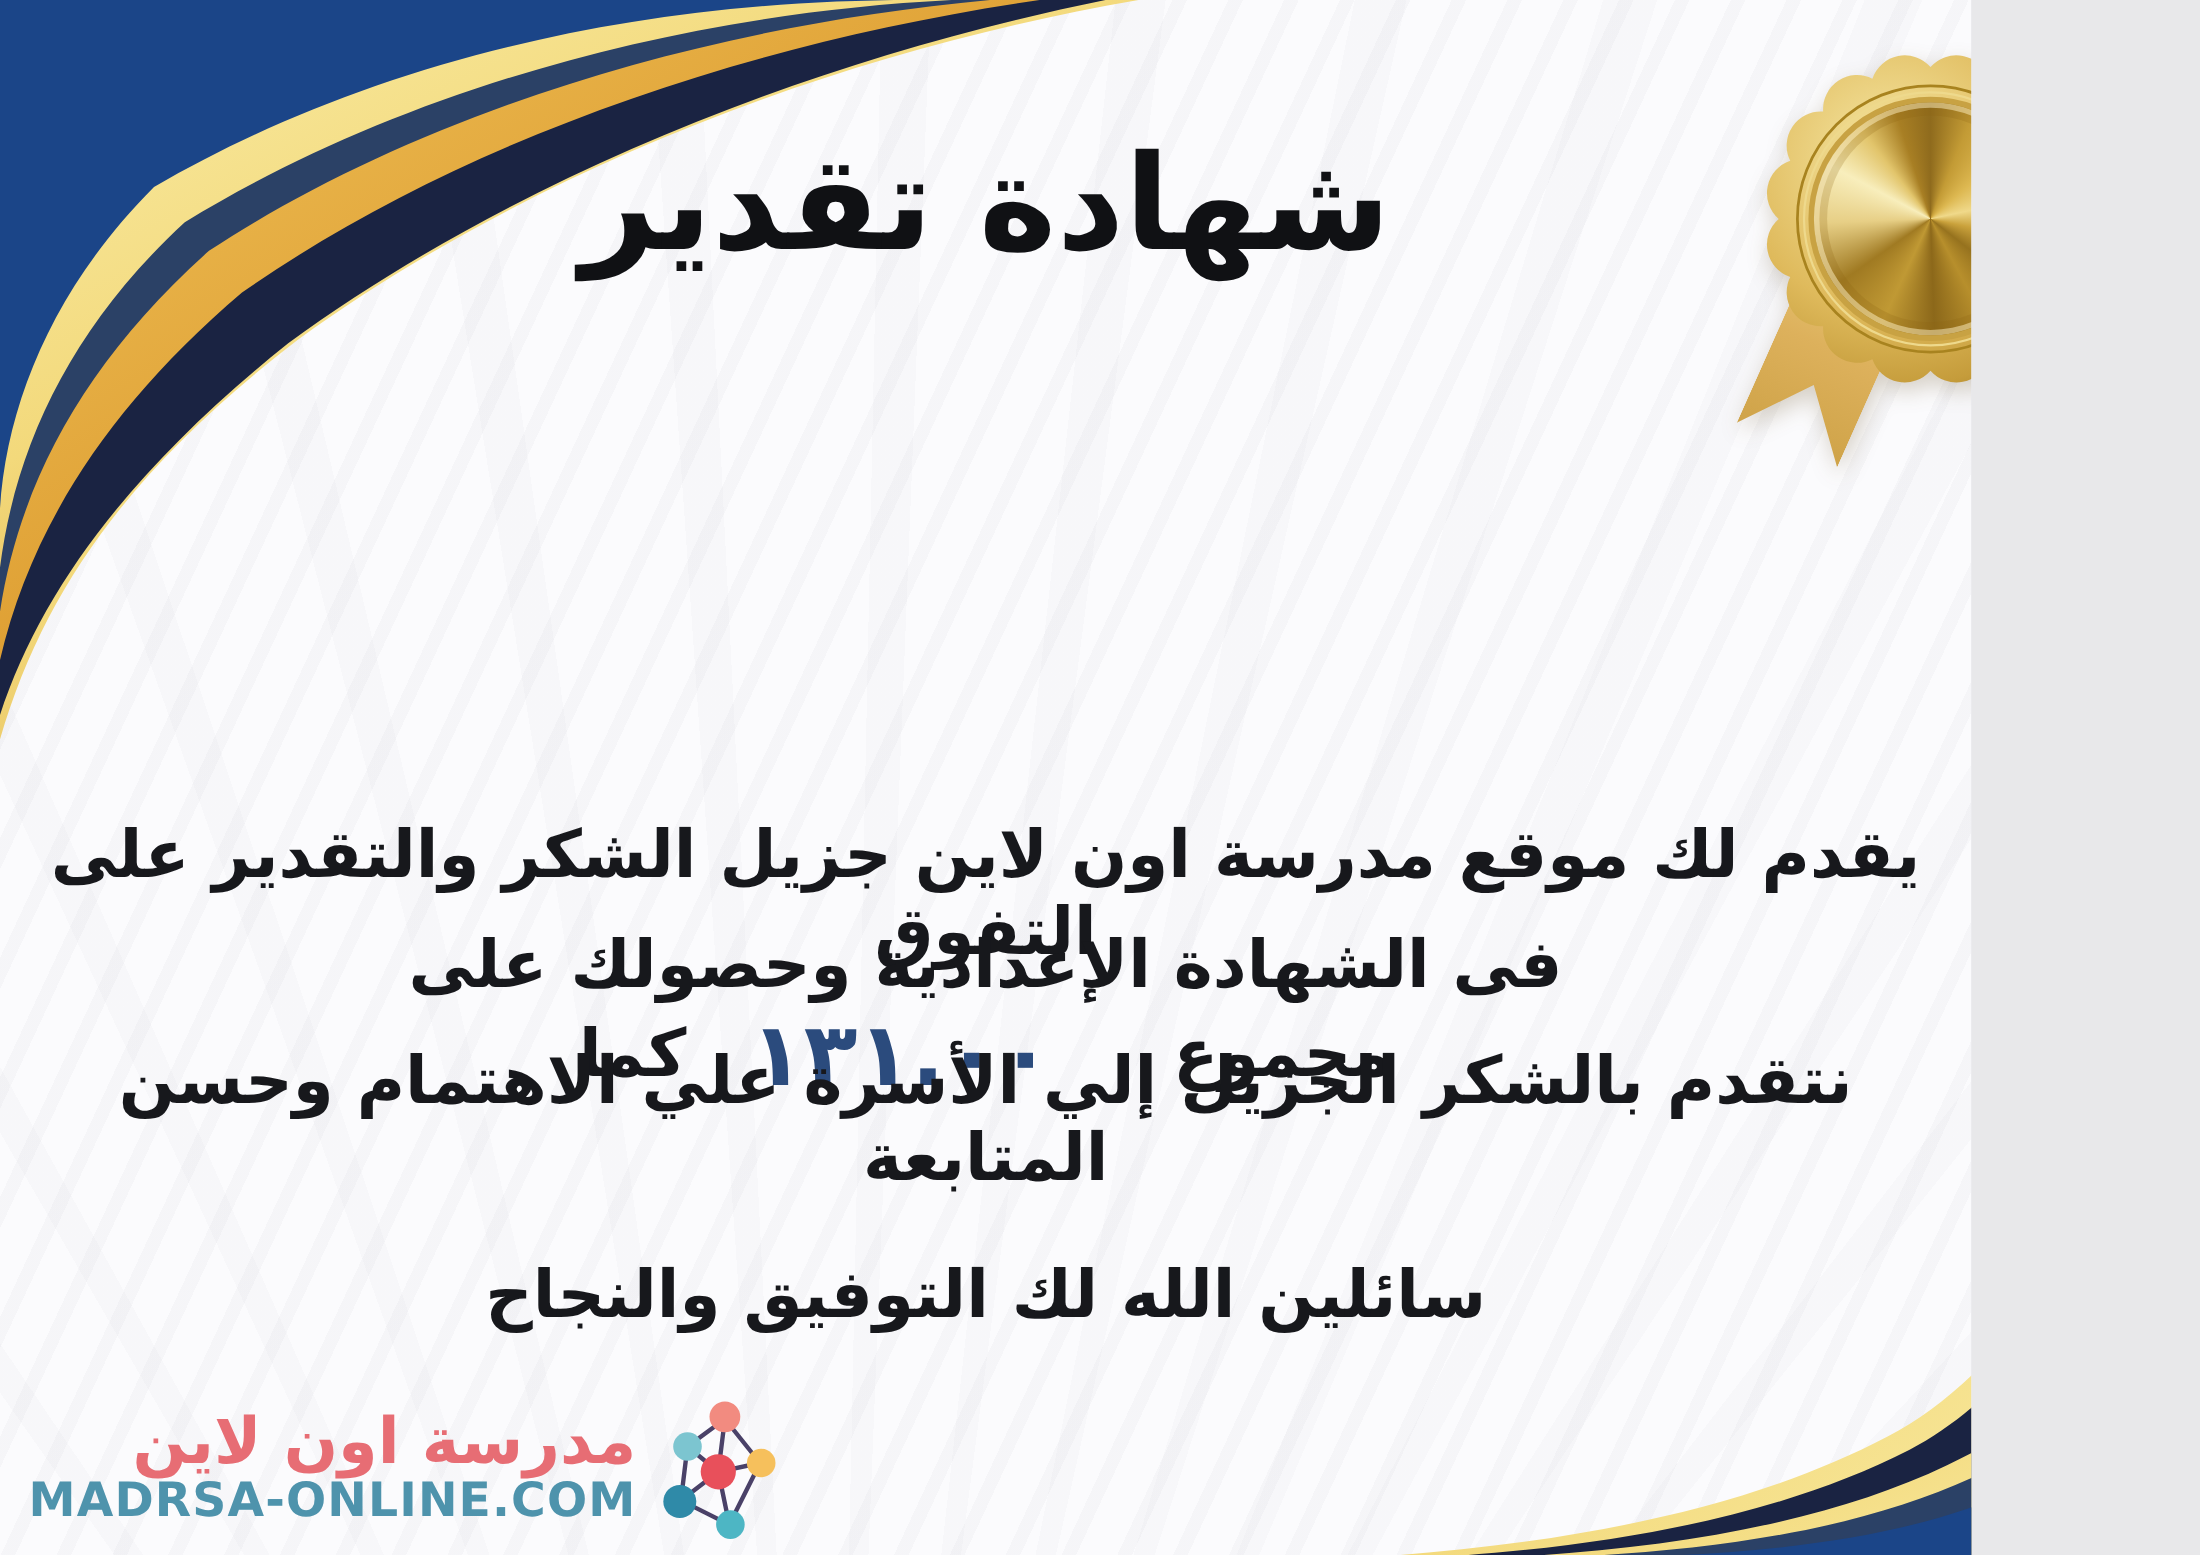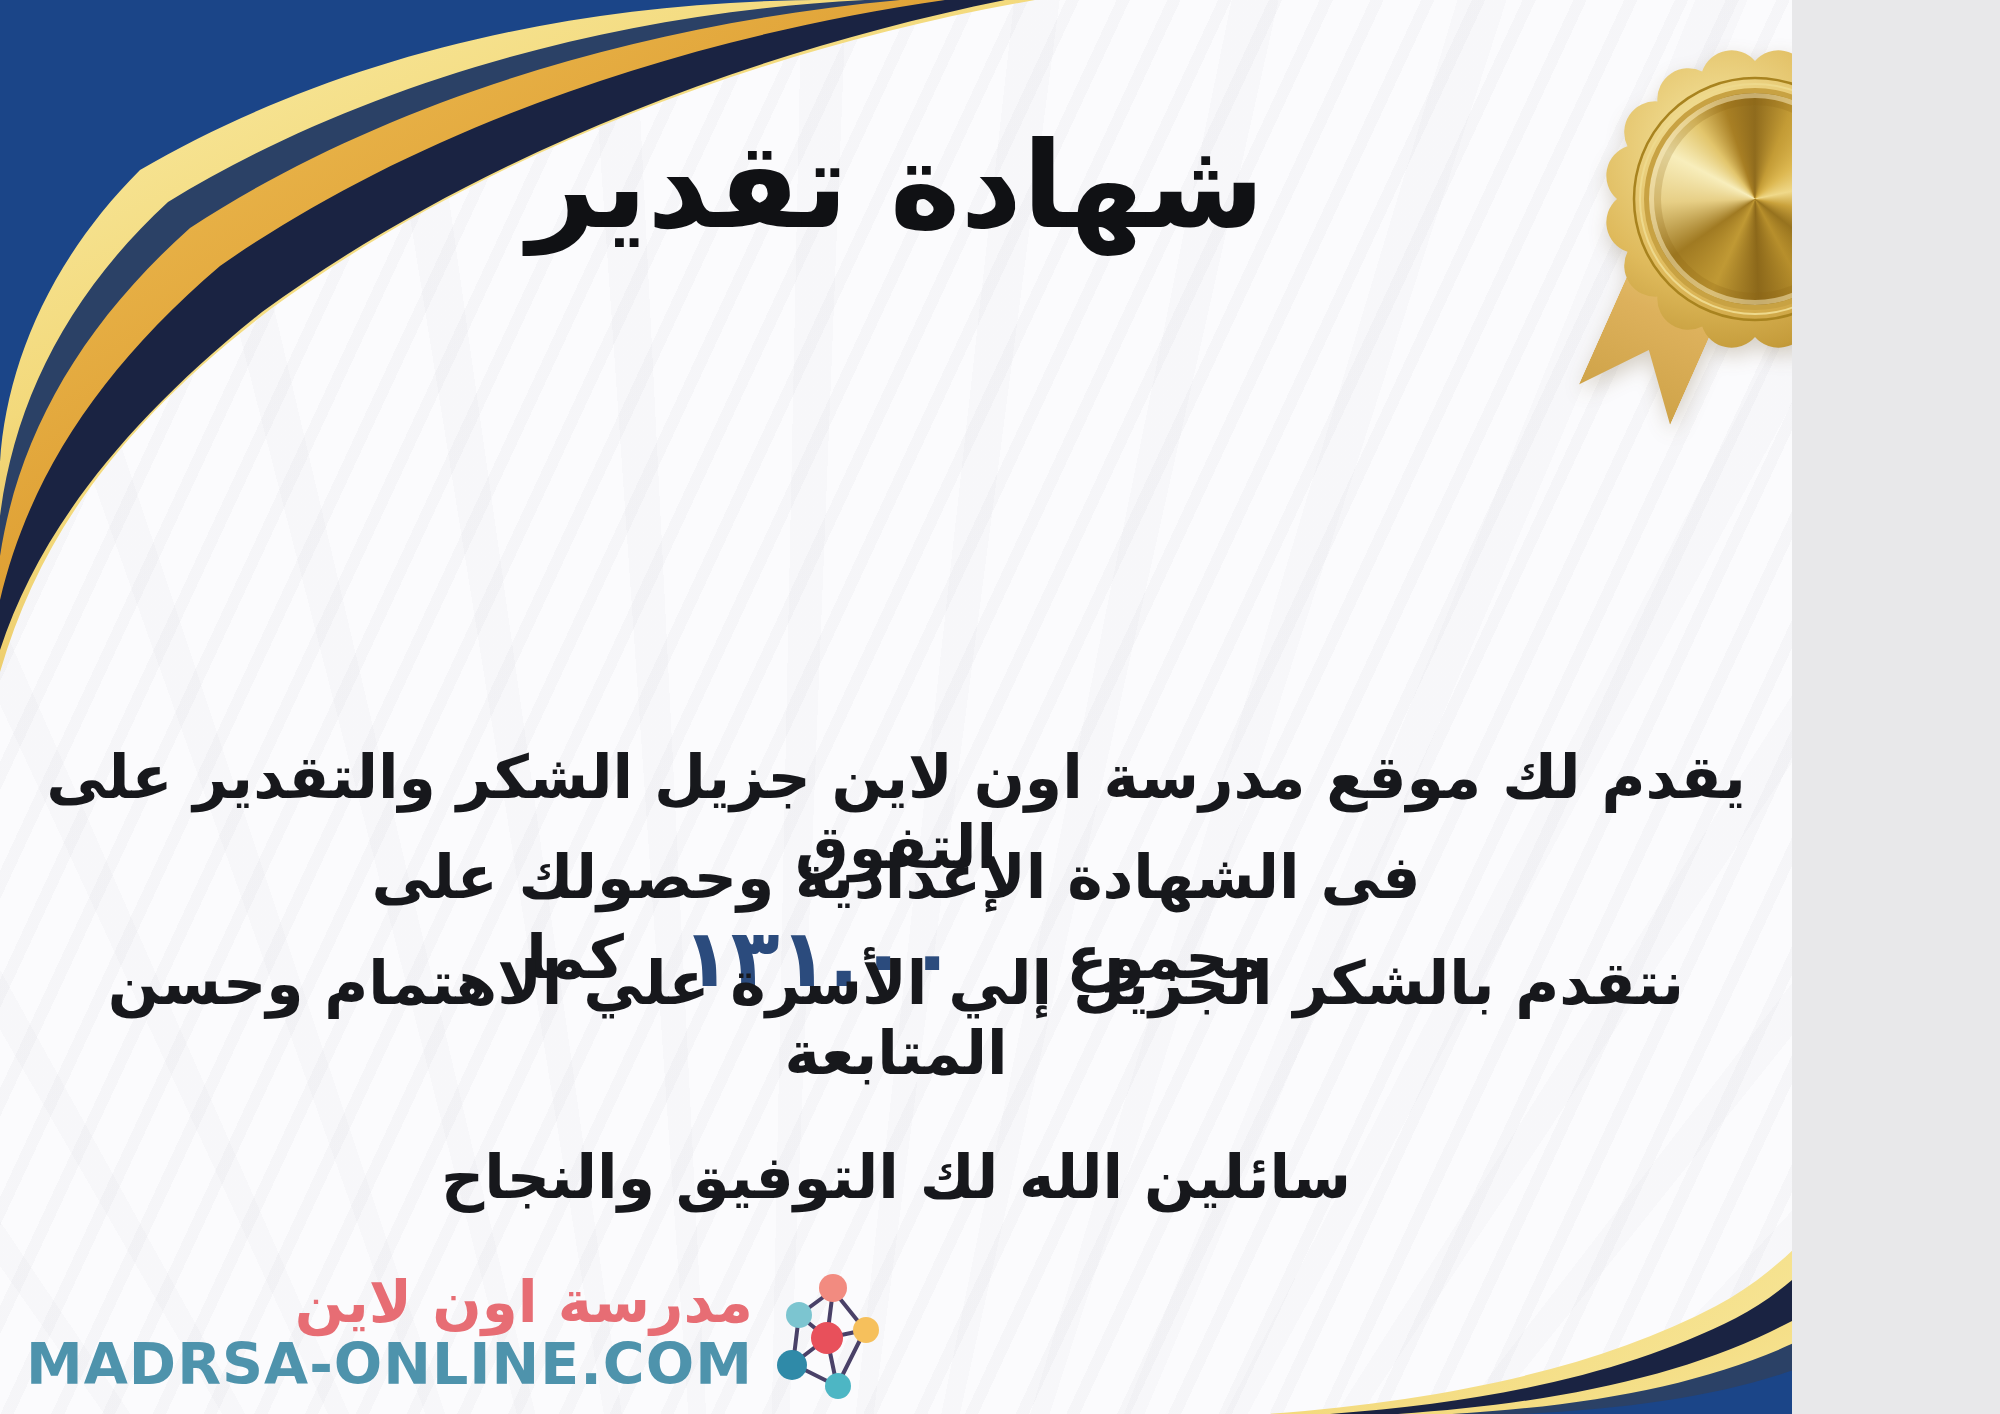--- a/index.html
+++ b/index.html
@@ -86,21 +86,21 @@
   
   .logo{
     position:absolute;left:26px;bottom:14px;
     display:flex;align-items:center;gap:14px;
   }
   .logo-text{display:flex;flex-direction:column;align-items:flex-end;}
   .logo-ar{
     font-size:58px;font-weight:700;color:#e76d74;line-height:1.05;
   }
   .logo-en{
-    font-size:57px;font-weight:700;color:#4e93ac;letter-spacing:1px;line-height:1.1;
+    font-size:43px;font-weight:700;color:#4e93ac;letter-spacing:1px;line-height:1.1;
   }
   .logo-icon{width:118px;height:132px;}
 </style>
 </head>
 <body>
 
 <div class="page">
 
   <div class="bg-stripes"></div>
   <div class="bg-rays"></div>

